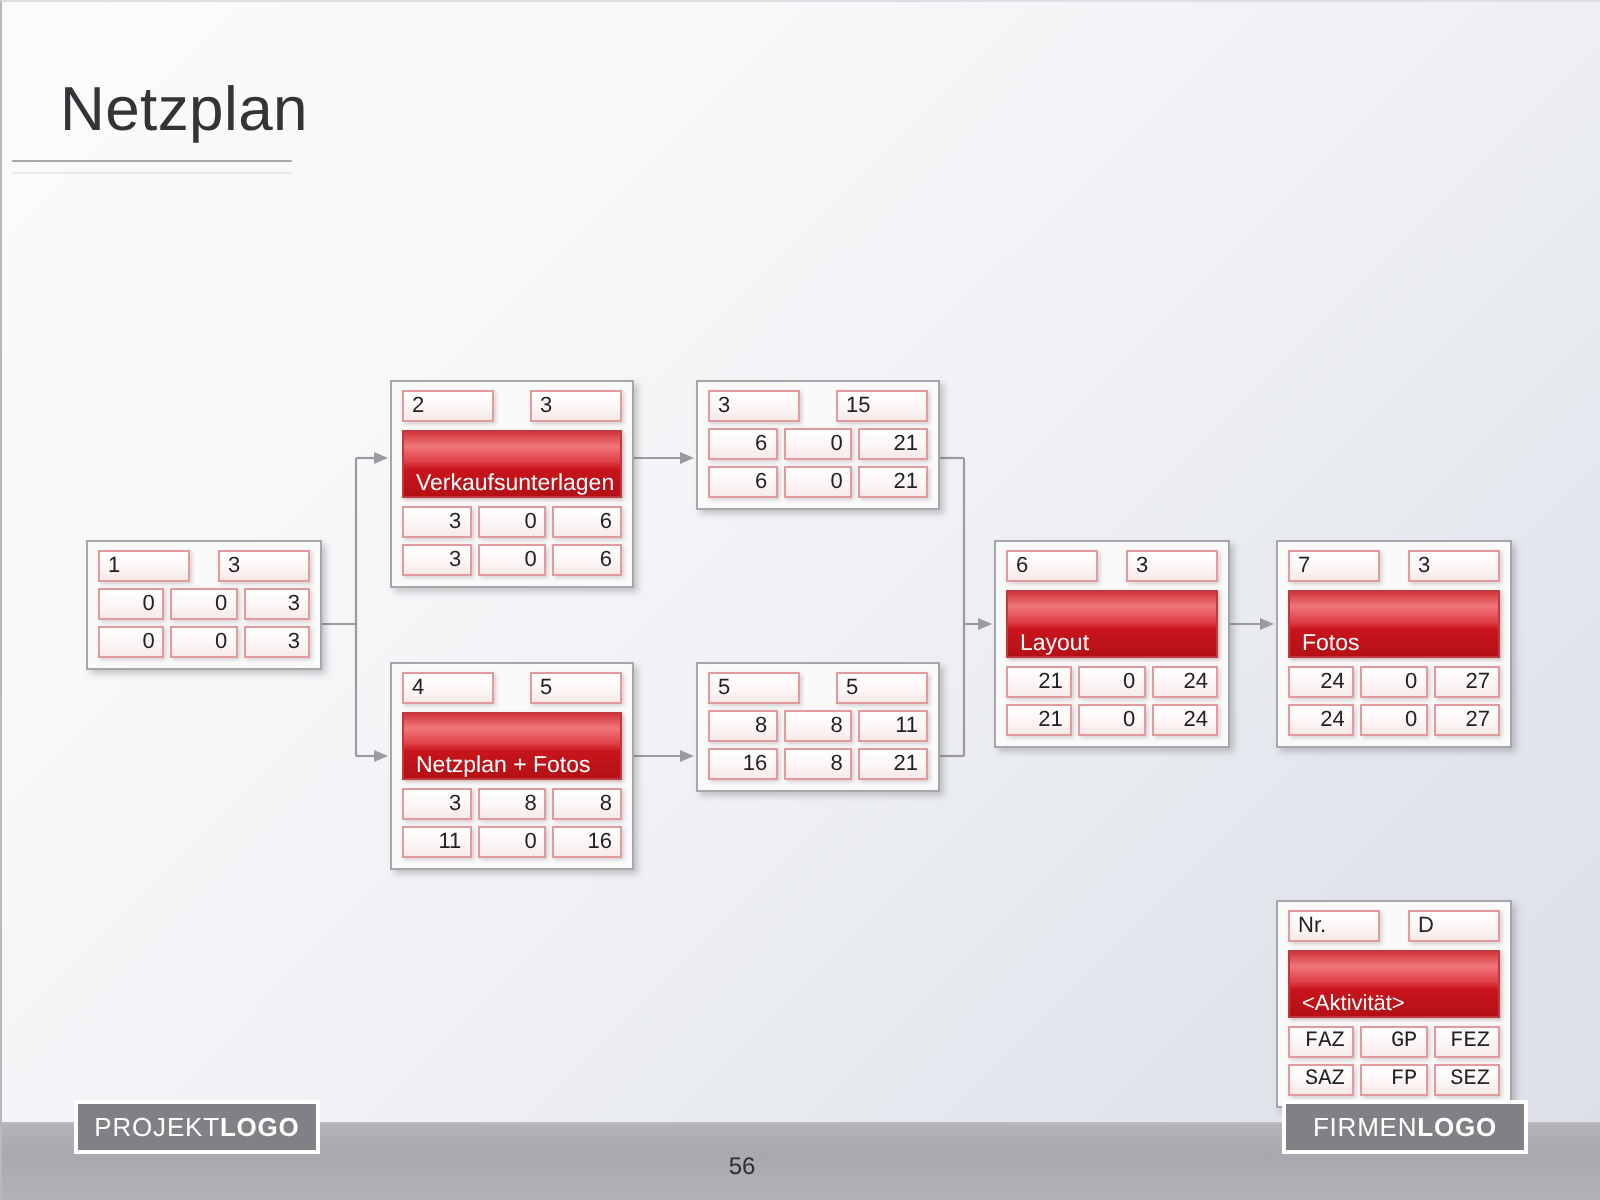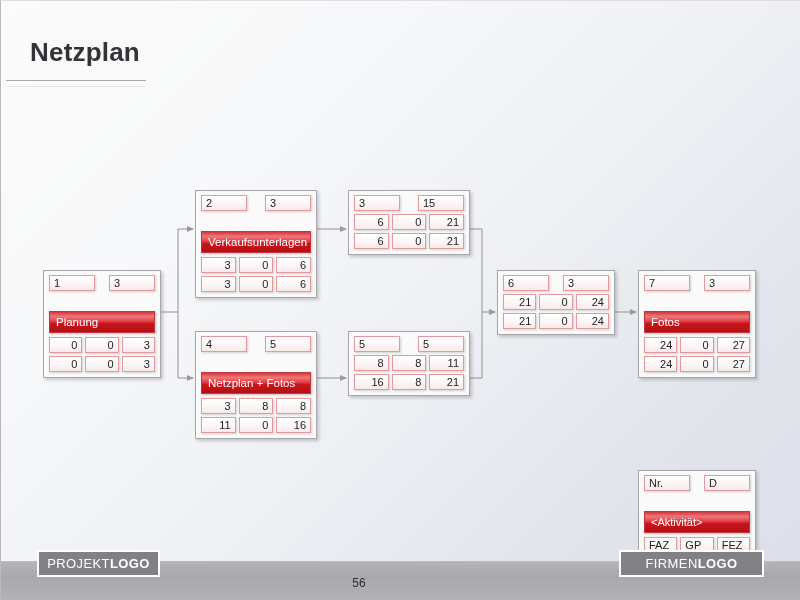--- a/index.html
+++ b/index.html
@@ -25,22 +25,22 @@
     box-sizing: border-box;
     border-left: 1px solid #b9b9bd;
     border-top: 1px solid #dedee2;
   }
 
   
   #title {
     position: absolute;
     left: 29px;
     top: 36px;
-    font-size: 26px;
-    font-weight: bold;
+    font-size: 31px;
+    font-weight: normal;
     color: #333338;
     letter-spacing: 0.2px;
     white-space: nowrap;
   }
   #title-rule {
     position: absolute;
     left: 5px;
     top: 79px;
     width: 140px;
     height: 0;
@@ -103,42 +103,42 @@
   .cell.num-right { text-align: right; }
 
   .cell.head-nr { flex: 0 0 46px; text-align: left; }
   .cell.head-gap{ flex: 1 1 auto; visibility: hidden; border: none; box-shadow: none; background: none; }
   .cell.head-d  { flex: 0 0 46px; text-align: left; }
 
   .title-cell {
     box-sizing: border-box;
     height: 22px;
     line-height: 20px;
-    margin-top: 20px;
+    margin-top: 4px;
     margin-bottom: 4px;
     font-size: 11.5px;
     color: #ffffff;
-    padding: 0 6px;
+    padding: 16px 6px;
     white-space: nowrap;
     overflow: hidden;
     border: 1px solid #c0393f;
     background:
       linear-gradient(to bottom,
         #d2373d 0%,
         #ef767a 22%,
         #df4248 46%,
         #c8151c 58%,
         #b50f16 100%);
     box-shadow: 1px 1px 2px rgba(120,70,70,0.35);
   }
 
   .cell.third { flex: 1 1 0; }
 
   
-  .legend .cell.third { text-align: left; font-size: 11px; }
+  .legend .cell.third { text-align: right; font-size: 11px; font-family: Liberation Mono, monospace; }
   .legend .title-cell { font-size: 11px; }
   .legend .cell.head-nr,
   .legend .cell.head-d { text-align: left; }
 
   
   #footer-bar {
     position: absolute;
     left: 0;
     bottom: 0;
     width: 800px;
@@ -161,31 +161,32 @@
     border: 2px solid #ffffff;
     color: #ffffff;
     font-size: 13px;
     letter-spacing: 0.4px;
     display: flex;
     align-items: center;
     justify-content: center;
     white-space: nowrap;
   }
   #logo-left  { left: 36px;  bottom: 23px; width: 123px; height: 27px; }
-  #logo-right { right: 36px; bottom: 23px; width: 145px; height: 27px; }
+  #logo-right { right: 36px; bottom: 23px; width: 123px; height: 27px; }
   .logo-box b { font-weight: bold; }
 
   #page-number {
     position: absolute;
     left: 0;
     bottom: 10px;
     width: 716px;
     text-align: center;
     font-size: 12px;
     color: #2f2f33;
+    padding-left: 12px;
   }
 </style>
 </head>
 <body>
 
 <div id="slide">
 
   <div id="title">Netzplan</div>
   <div id="title-rule"></div>
   <div id="title-rule-2"></div>
@@ -219,21 +220,20 @@
         <path d="M614,311 L635,311" marker-end="url(#arrow)"></path>
       </g>
     </svg>
 
     <div class="node" style="left:42px; top:269px; width:118px;">
       <div class="node-row">
         <div class="cell head-nr">1</div>
         <div class="cell head-gap"></div>
         <div class="cell head-d">3</div>
       </div>
-      <div class="title-cell">Planung</div>
       <div class="node-row">
         <div class="cell third num-right">0</div>
         <div class="cell third num-right">0</div>
         <div class="cell third num-right">3</div>
       </div>
       <div class="node-row">
         <div class="cell third num-right">0</div>
         <div class="cell third num-right">0</div>
         <div class="cell third num-right">3</div>
       </div>
@@ -312,20 +312,21 @@
         <div class="cell third num-right">21</div>
       </div>
     </div>
 
     <div class="node" style="left:496px; top:269px; width:118px;">
       <div class="node-row">
         <div class="cell head-nr">6</div>
         <div class="cell head-gap"></div>
         <div class="cell head-d">3</div>
       </div>
+      <div class="title-cell">Layout</div>
       <div class="node-row">
         <div class="cell third num-right">21</div>
         <div class="cell third num-right">0</div>
         <div class="cell third num-right">24</div>
       </div>
       <div class="node-row">
         <div class="cell third num-right">21</div>
         <div class="cell third num-right">0</div>
         <div class="cell third num-right">24</div>
       </div>
@@ -343,21 +344,21 @@
         <div class="cell third num-right">0</div>
         <div class="cell third num-right">27</div>
       </div>
       <div class="node-row">
         <div class="cell third num-right">24</div>
         <div class="cell third num-right">0</div>
         <div class="cell third num-right">27</div>
       </div>
     </div>
 
-    <div class="node legend" style="left:637px; top:469px; width:118px;">
+    <div class="node legend" style="left:637px; top:449px; width:118px;">
       <div class="node-row">
         <div class="cell head-nr">Nr.</div>
         <div class="cell head-gap"></div>
         <div class="cell head-d">D</div>
       </div>
       <div class="title-cell">&lt;Aktivität&gt;</div>
       <div class="node-row">
         <div class="cell third">FAZ</div>
         <div class="cell third">GP</div>
         <div class="cell third">FEZ</div>

